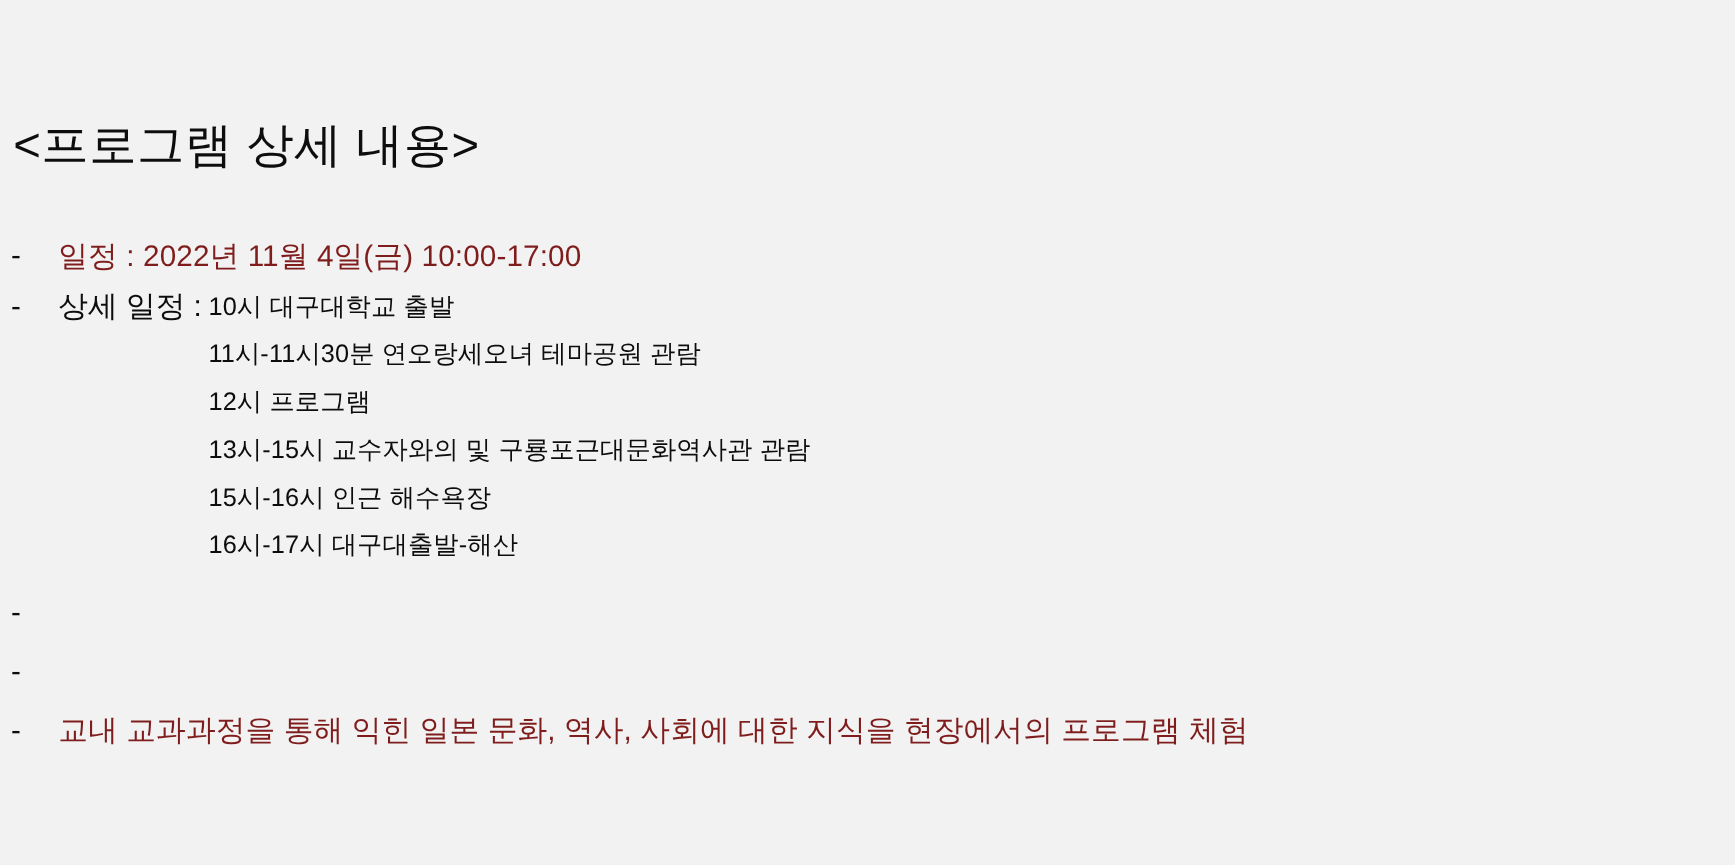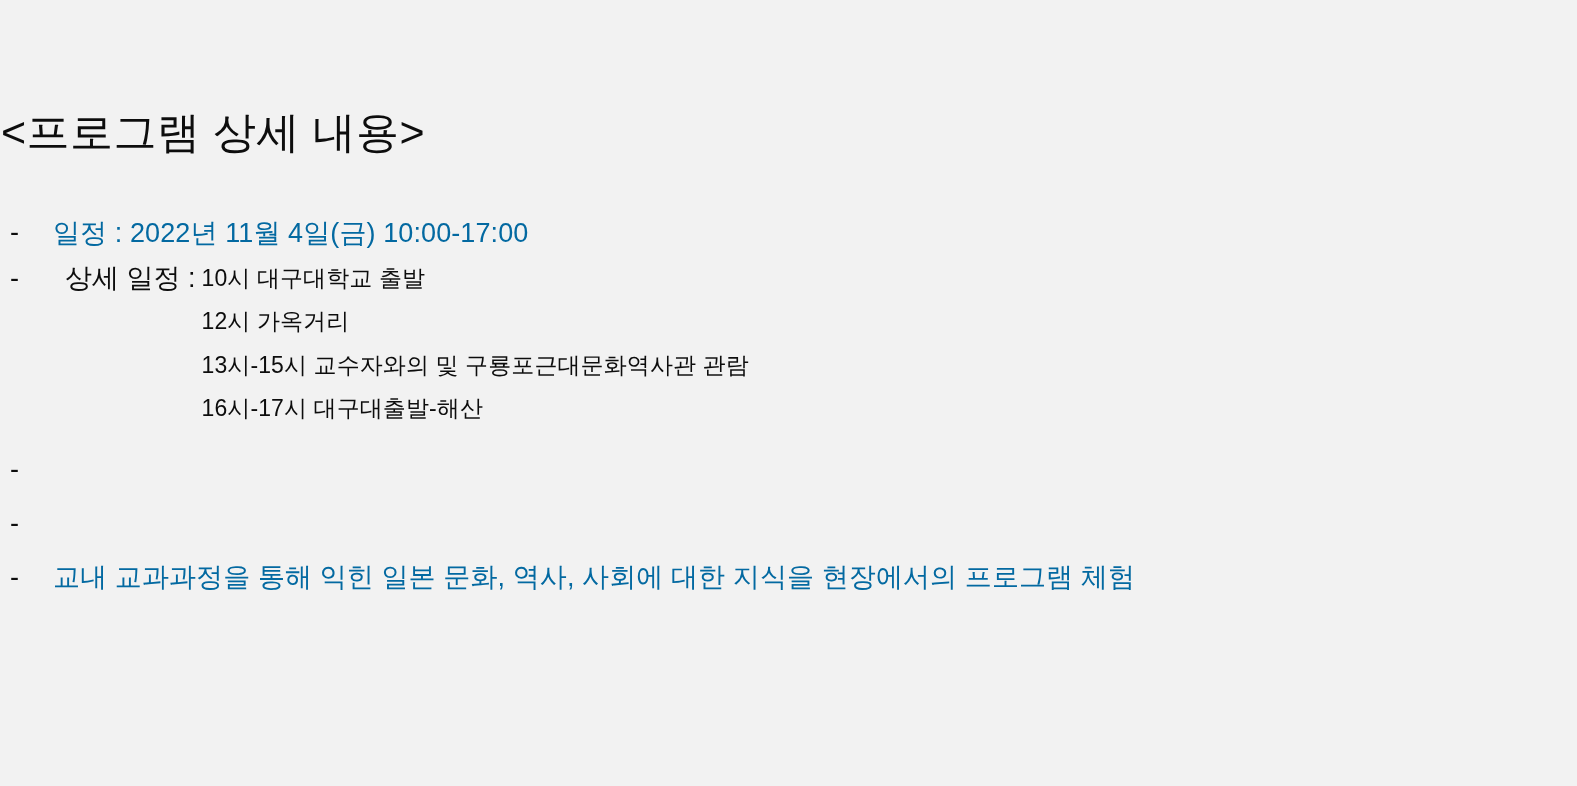--- a/index.html
+++ b/index.html
@@ -21,21 +21,21 @@
   .page {
     position: relative;
     width: 1577px;
     height: 786px;
     box-sizing: border-box;
   }
 
   
   .doc-title {
     position: absolute;
-    left: 1px;
+    left: 12px;
     top: 78px;
     font-size: 43px;
     line-height: 1.2;
     letter-spacing: 0.5px;
     font-weight: 400;
     white-space: nowrap;
     color: #0d0d0d;
   }
 
   
@@ -59,36 +59,35 @@
     box-sizing: border-box;
     font-size: 27px;
     line-height: 44px;
     color: #0d0d0d;
   }
 
   .bullet-text {
     font-size: 27px;
     line-height: 44px;
     letter-spacing: 0.1px;
-    color: #0369a1;
+    color: #7f1d1d;
   }
 
   
   .row-schedule .bullet-text { line-height: 46px; }
 
   
   .row-detail {
     align-items: flex-start;
   }
   .detail-label {
     font-size: 27px;
     line-height: 44px;
     white-space: nowrap;
     color: #0d0d0d;
-    margin-left: 12px;
   }
   .detail-sublist {
     display: flex;
     flex-direction: column;
     justify-content: space-between;
   }
   .detail-sub-item {
     font-size: 23px;
     line-height: 43.5px;
     white-space: nowrap;
@@ -118,22 +117,24 @@
       <span class="bullet-mark">-</span>
       <span class="bullet-text">일정 : 2022년 11월 4일(금) 10:00-17:00</span>
     </div>
 
     <div class="bullet-row row-detail">
       <span class="bullet-mark">-</span>
       <span class="detail-label">상세 일정 :</span>
       <span style="width:6px;flex:0 0 6px;"></span>
       <div class="detail-sublist">
         <span class="detail-sub-item">10시 대구대학교 출발</span>
-        <span class="detail-sub-item">12시 가옥거리</span>
+        <span class="detail-sub-item">11시-11시30분 연오랑세오녀 테마공원 관람</span>
+        <span class="detail-sub-item">12시 프로그램</span>
         <span class="detail-sub-item">13시-15시 교수자와의 및 구룡포근대문화역사관 관람</span>
+        <span class="detail-sub-item">15시-16시 인근 해수욕장</span>
         <span class="detail-sub-item">16시-17시 대구대출발-해산</span>
       </div>
     </div>
 
     <div class="tail-group">
 
       <div class="bullet-row">
         <span class="bullet-mark">-</span>
       </div>
 

